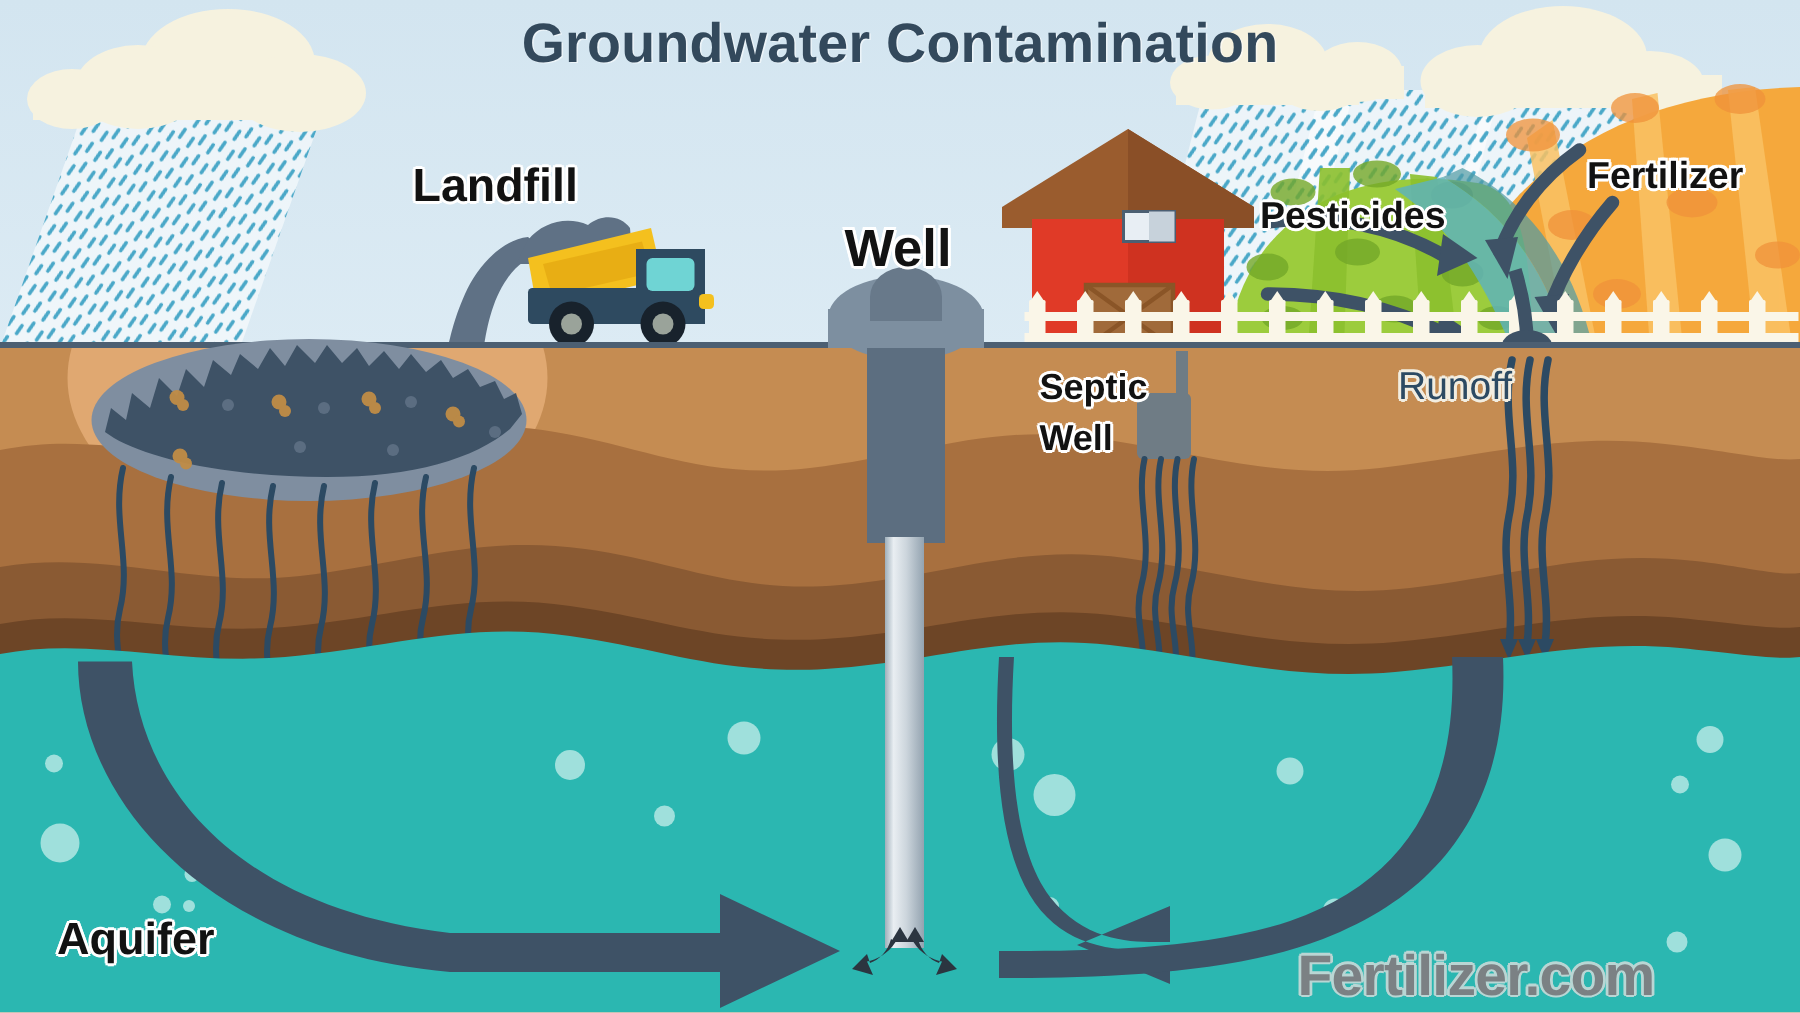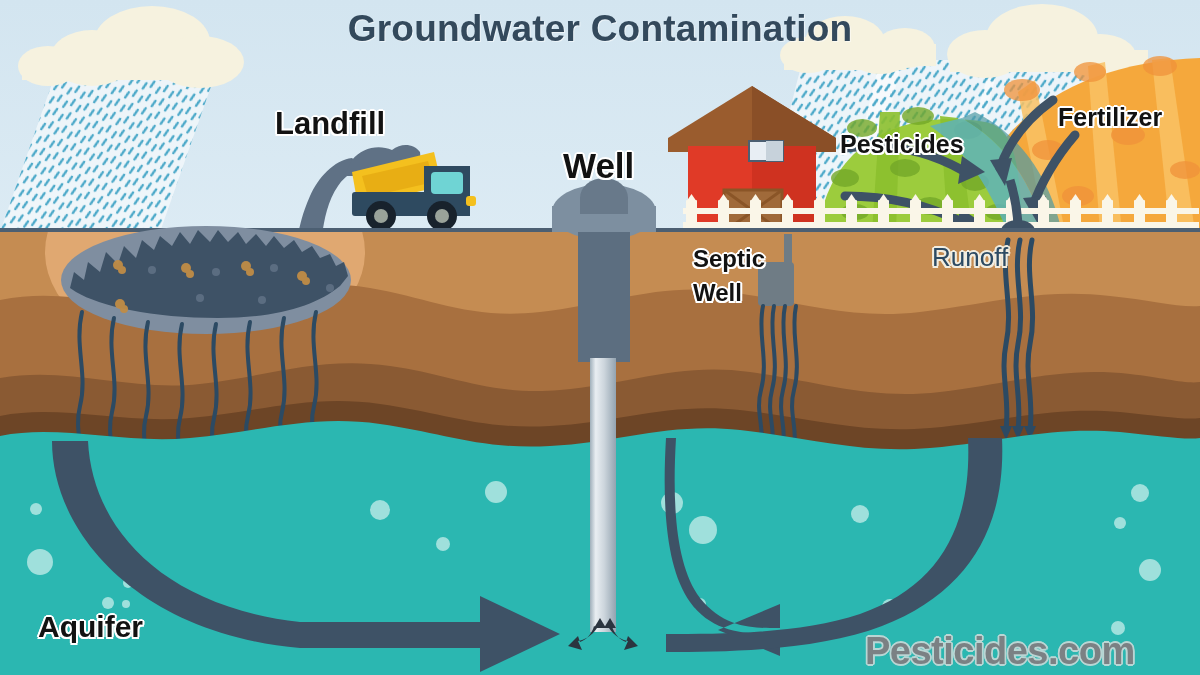--- a/index.html
+++ b/index.html
@@ -435,14 +435,14 @@
 
   <div class="lbl lbl-black lbl-landfill">Landfill</div>
   <div class="lbl lbl-black lbl-well">Well</div>
   <div class="lbl lbl-black lbl-septic1">Septic</div>
   <div class="lbl lbl-black lbl-septic2">Well</div>
   <div class="lbl lbl-black lbl-pest">Pesticides</div>
   <div class="lbl lbl-black lbl-fert">Fertilizer</div>
   <div class="lbl lbl-blue lbl-runoff">Runoff</div>
   <div class="lbl lbl-black lbl-aquifer">Aquifer</div>
 
-  <div id="watermark">Pesticides.com</div>
+  <div id="watermark">Fertilizer.com</div>
 </div>
 
 </body></html>

